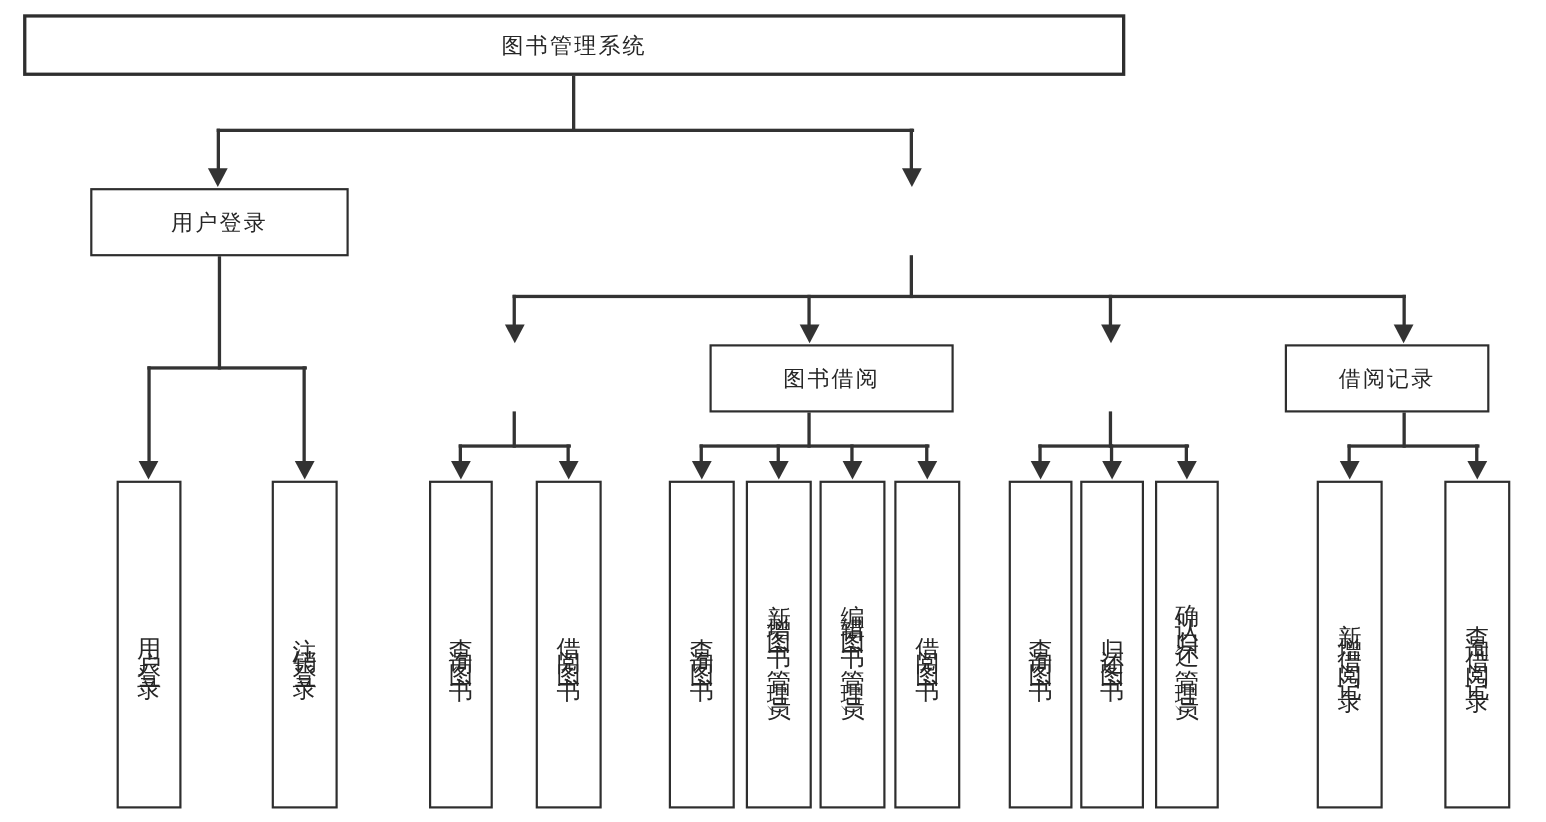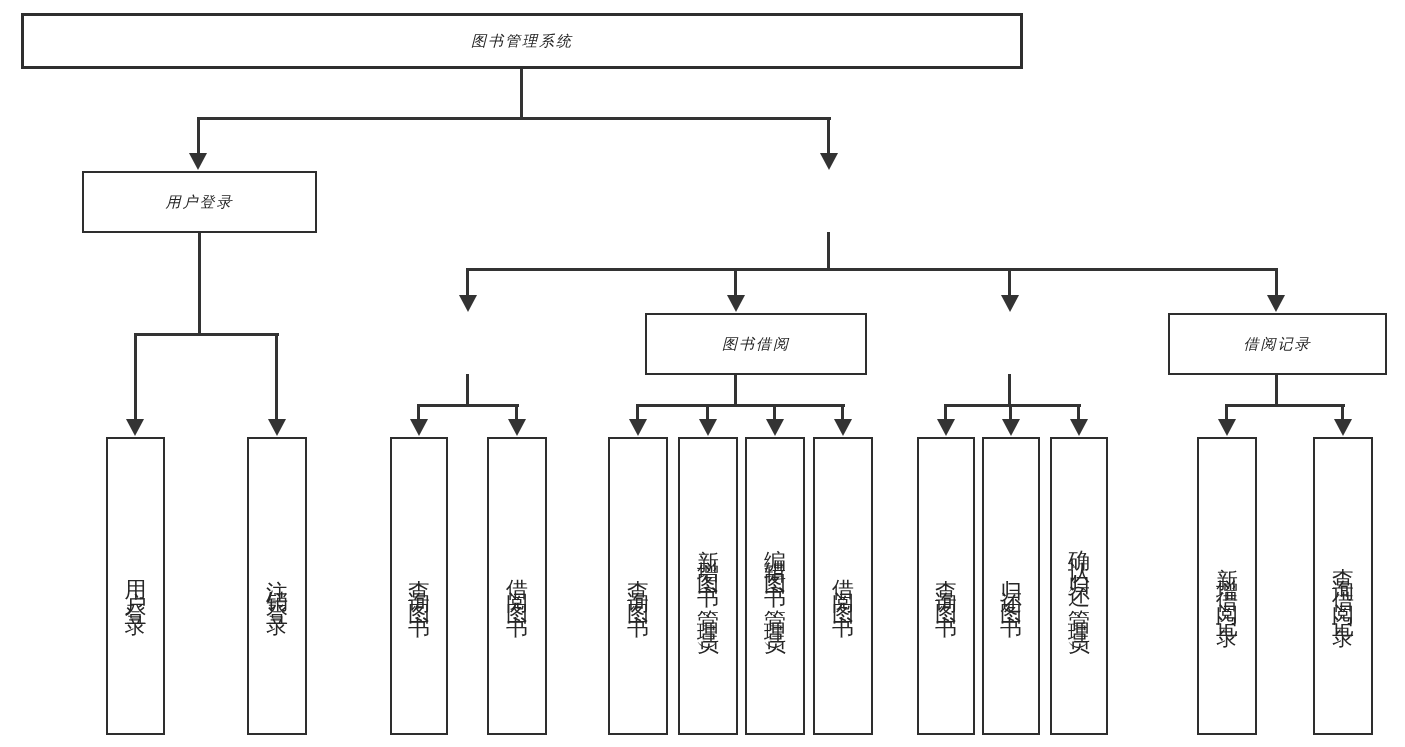--- a/index.html
+++ b/index.html
@@ -8,21 +8,21 @@
     background:#ffffff; overflow:hidden;
     font-family:"Liberation Sans", sans-serif;
     color:#262626;
   }
   .node {
     position:absolute; box-sizing:border-box;
     border:2.5px solid #2e2e2e; background:#ffffff;
     display:flex; align-items:center; justify-content:center;
   }
   .node.root { border-width:3px; }
-  .hlabel { font-size:15px; letter-spacing:2px; white-space:nowrap;font-style:italic; }
+  .hlabel { font-size:20px; letter-spacing:2px; white-space:nowrap; }
   .vnode span {
     writing-mode:vertical-rl; text-orientation:mixed;
     font-size:22px; letter-spacing:12px; line-height:1;
   }
   .line { position:absolute; background:#333333; }
   .arrow {
     position:absolute; width:0; height:0;
     border-left:9px solid transparent;
     border-right:9px solid transparent;
     border-top:17px solid #333333;
@@ -101,21 +101,21 @@
     <span class="hlabel">图书管理系统</span>
   </div>
 
   <div class="node" style="left:82px;top:171px;width:235px;height:62px;">
     <span class="hlabel">用户登录</span>
   </div>
 
   <div class="node" style="left:625px;top:313px;width:222px;height:62px;margin-left:20px;">
     <span class="hlabel">图书借阅</span>
   </div>
-  <div class="node" style="left:1168px;top:313px;width:219px;height:62px;">
+  <div class="node" style="left:1168px;top:313px;width:186px;height:62px;">
     <span class="hlabel">借阅记录</span>
   </div>
 
   <div class="node vnode" style="left:106px;top:437px;width:59px;height:298px;">
     <span>用户登录</span>
   </div>
   <div class="node vnode" style="left:247px;top:437px;width:60px;height:298px;">
     <span>注销登录</span>
   </div>
 

